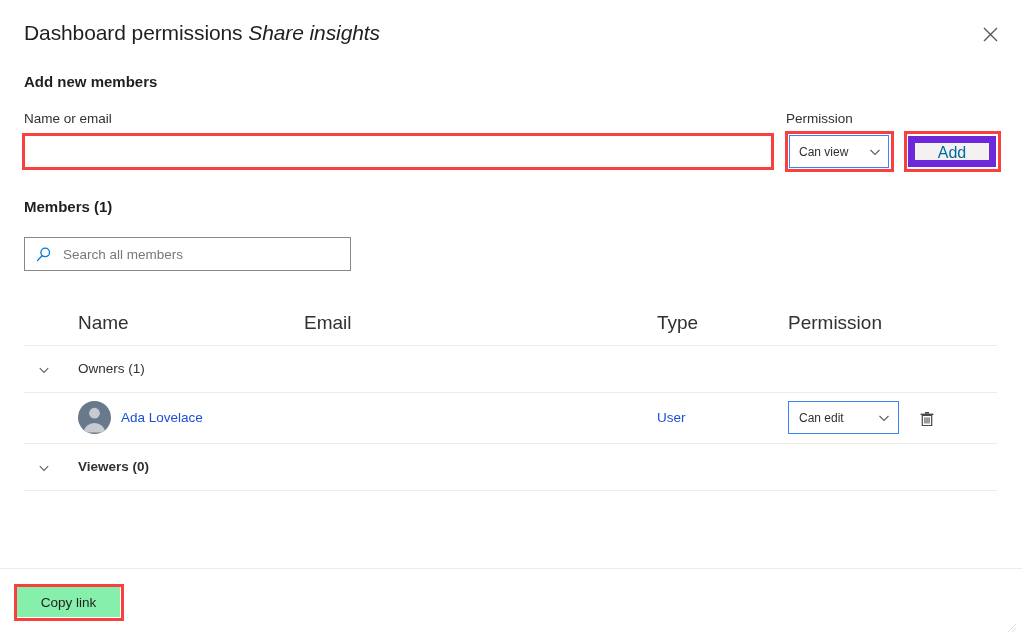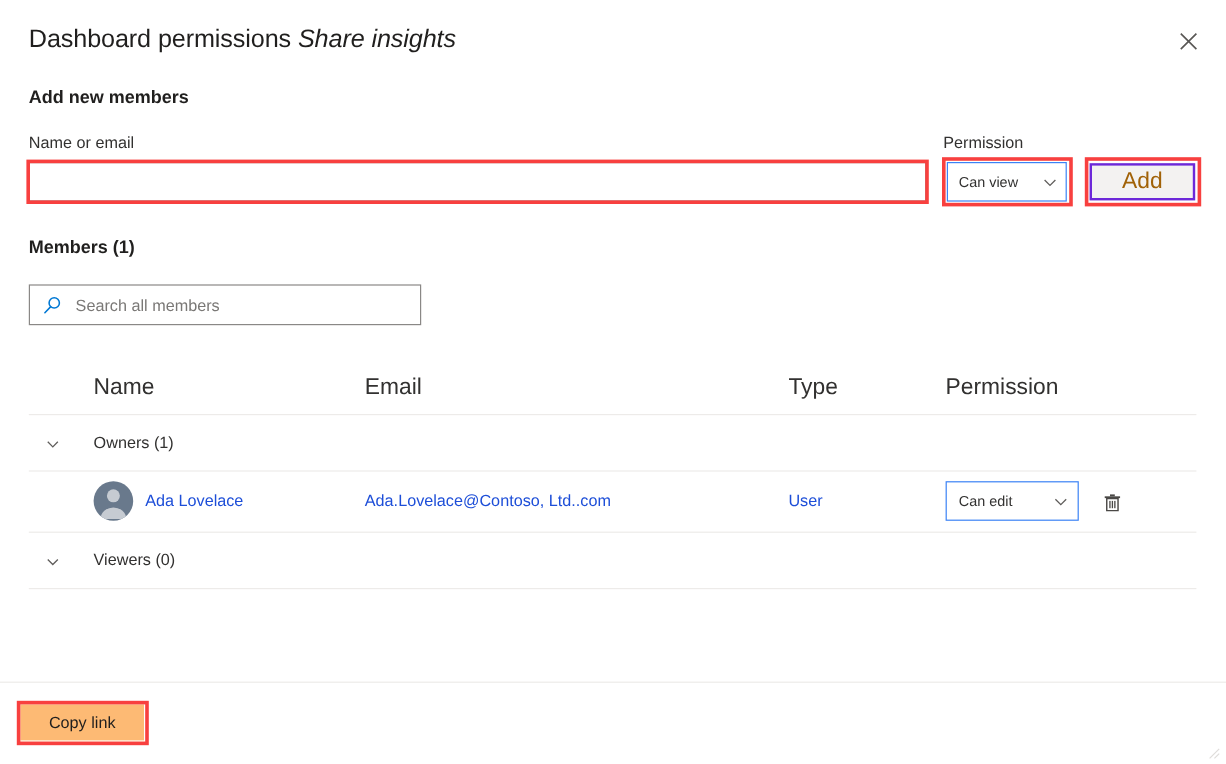--- a/index.html
+++ b/index.html
@@ -124,25 +124,25 @@
     display: inline-flex;
   }
 
   .add-btn {
     position: absolute;
     left: 908px;
     top: 136px;
     width: 88px;
     height: 31px;
     background: #f3f2f1;
-    border: 2px solid #6d28d9;
-    box-sizing: border-box;
-    color: #a16207;
+    border: 7px solid #6d28d9;
+    box-sizing: border-box;
+    color: #0369a1;
     font-family: "Liberation Sans", sans-serif;
-    font-size: 19px;
+    font-size: 16px;
     cursor: default;
   }
 
   
   .search-box {
     position: absolute;
     left: 24px;
     top: 237px;
     width: 327px;
     height: 34px;
@@ -198,21 +198,21 @@
   #hline-4 { top: 490px; }
 
   .group-row {
     position: absolute;
     left: 24px;
     width: 973px;
     height: 47px;
     cursor: pointer;
   }
   #group-owners  { top: 346px; }
-  #group-viewers { top: 444px; }
+  #group-viewers { top: 444px; font-weight: bold; }
   .group-chevron {
     position: absolute;
     left: 12px;
     top: 16px;
     width: 16px;
     height: 16px;
     display: flex;
     align-items: center;
     justify-content: center;
     color: #605e5c;
@@ -277,21 +277,21 @@
     width: 1022px;
     height: 1px;
     background: #edebe9;
   }
   .copy-link-btn {
     position: absolute;
     left: 16px;
     top: 586px;
     width: 105px;
     height: 32px;
-    background: #fdba74;
+    background: #86efac;
     border: 1px solid #ffffff;
     box-sizing: border-box;
     font-family: "Liberation Sans", sans-serif;
     font-size: 13.5px;
     color: #201f1e;
     cursor: pointer;
   }
   .resize-grip {
     position: absolute;
     right: 5px;
@@ -380,21 +380,20 @@
     <div class="hline" id="hline-2"></div>
 
     <div class="member-row">
       <span class="avatar">
         <svg width="33" height="33" viewBox="0 0 33 33" aria-hidden="true">
           <circle cx="16.5" cy="12.2" r="5.4" fill="#c6cbd2"></circle>
           <path d="M5.8 31.5 a10.7 9.6 0 0 1 21.4 0 z" fill="#c6cbd2"></path>
         </svg>
       </span>
       <span class="cell cell-name">Ada Lovelace</span>
-      <span class="cell cell-email">Ada.Lovelace@Contoso, Ltd..com</span>
       <span class="cell cell-type">User</span>
     </div>
 
     <div class="dropdown" id="row-permission-dropdown">
       <span>Can edit</span>
       <span class="chev">
         <svg width="12" height="12" viewBox="0 0 12 12" aria-hidden="true">
           <path d="M1.5 4 L6 8.5 L10.5 4" stroke="#605e5c" stroke-width="1.1" fill="none"></path>
         </svg>
       </span>

